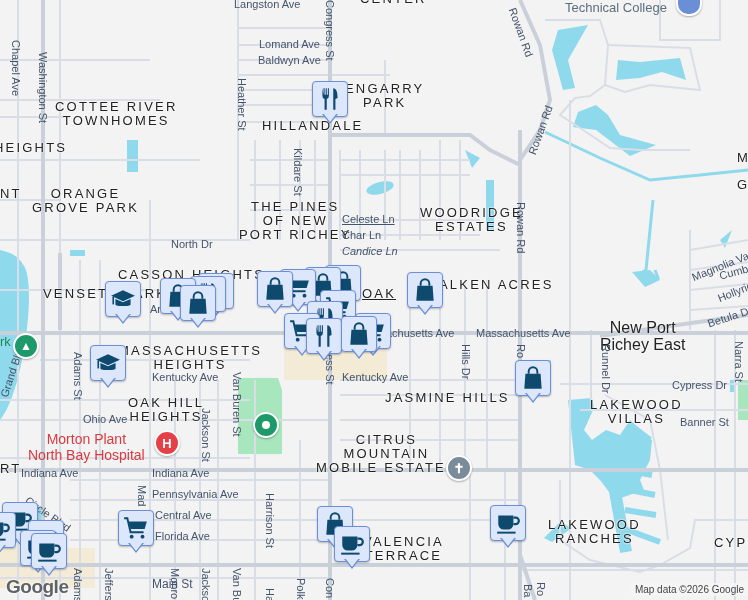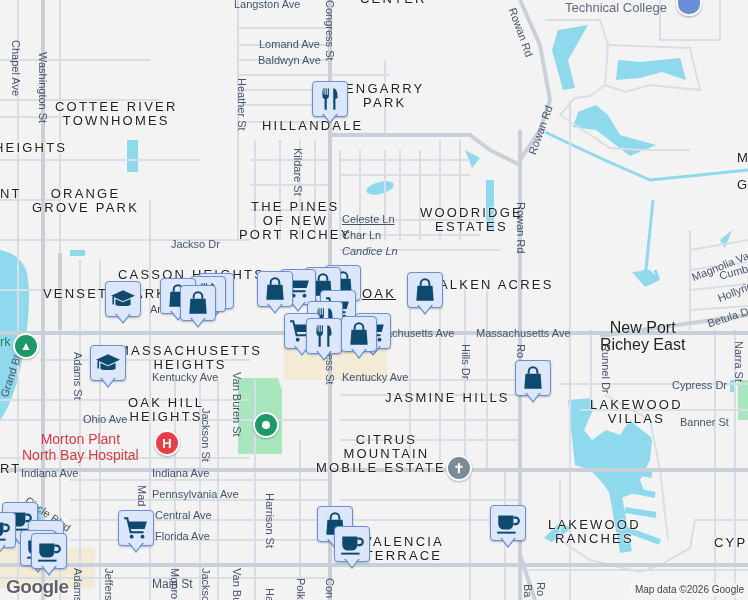--- a/index.html
+++ b/index.html
@@ -210,21 +210,21 @@
   <div class="lbl street vert" style="left:324px;top:0px;">Congress St</div>
   <div class="lbl street vert" style="left:324px;top:354px;">ess St</div>
   <div class="lbl street vert" style="left:324px;top:578px;">Con</div>
   <div class="lbl street vert" style="left:236px;top:78px;">Heather St</div>
   <div class="lbl street vert" style="left:292px;top:148px;">Kildare St</div>
   <div class="lbl street vert" style="left:10px;top:40px;">Chapel Ave</div>
   <div class="lbl street vert" style="left:37px;top:52px;">Washington St</div>
   <div class="lbl street" style="left:342px;top:213px;text-decoration:underline;">Celeste Ln</div>
   <div class="lbl street" style="left:342px;top:229px;">Char Ln</div>
   <div class="lbl street" style="left:342px;top:245px;font-style:italic;">Candice Ln</div>
-  <div class="lbl street" style="left:171px;top:238px;">Jackso Dr</div>
+  <div class="lbl street" style="left:171px;top:238px;">North Dr</div>
   <div class="lbl street" style="left:150px;top:303px;">Ar</div>
   <div class="lbl street" style="left:386px;top:327px;">achusetts Ave</div>
   <div class="lbl street" style="left:476px;top:327px;">Massachusetts Ave</div>
   <div class="lbl street" style="left:152px;top:371px;">Kentucky Ave</div>
   <div class="lbl street" style="left:342px;top:371px;">Kentucky Ave</div>
   <div class="lbl street" style="left:83px;top:413px;">Ohio Ave</div>
   <div class="lbl street" style="left:21px;top:467px;">Indiana Ave</div>
   <div class="lbl street" style="left:152px;top:467px;">Indiana Ave</div>
   <div class="lbl street" style="left:152px;top:488px;">Pennsylvania Ave</div>
   <div class="lbl street" style="left:155px;top:509px;">Central Ave</div>
@@ -258,21 +258,21 @@
   <div class="lbl street" style="left:690px;top:272px;transform:rotate(-22deg);transform-origin:left top;">Magnolia Va</div>
   <div class="lbl street" style="left:718px;top:270px;transform:rotate(-15deg);transform-origin:left top;">Cumbe</div>
   <div class="lbl street" style="left:716px;top:293px;transform:rotate(-22deg);transform-origin:left top;">Hollyric</div>
   <div class="lbl street" style="left:706px;top:318px;transform:rotate(-18deg);transform-origin:left top;">Betula Dr</div>
   <div class="lbl hood" style="left:737px;top:151px;letter-spacing:0;">M</div>
   <div class="lbl hood" style="left:737px;top:178px;letter-spacing:0;">G</div>
 
   <div class="lbl poi-grey" style="left:565px;top:0px;color:#5d6d7d;font-size:13px;">Technical College</div>
   <div class="round-pin" style="left:676px;top:-10px;background:#6b8fd6;border-radius:4px 4px 12px 12px;"></div>
 
-  <div class="lbl poi-red" style="left:22px;top:431px;"><span style="white-space:pre">Morton Plant
+  <div class="lbl poi-red" style="left:28px;top:431px;"><span style="white-space:pre">Morton Plant
 North Bay Hospital</span></div>
   <div class="round-pin" style="left:154px;top:430px;background:#e54048;">H</div>
 
   <div class="round-pin" style="left:446px;top:455px;background:#7a8b99;">✝</div>
 
   <div class="lbl poi-green" style="left:0px;top:336px;">rk</div>
   <div class="round-pin" style="left:13px;top:333px;background:#1e9a6a;font-size:12px;">▲</div>
   <div class="round-pin" style="left:253px;top:412px;background:#1e9a6a;">
       <span style="width:8px;height:8px;border-radius:50%;background:#fff;display:block"></span>
     </div>

